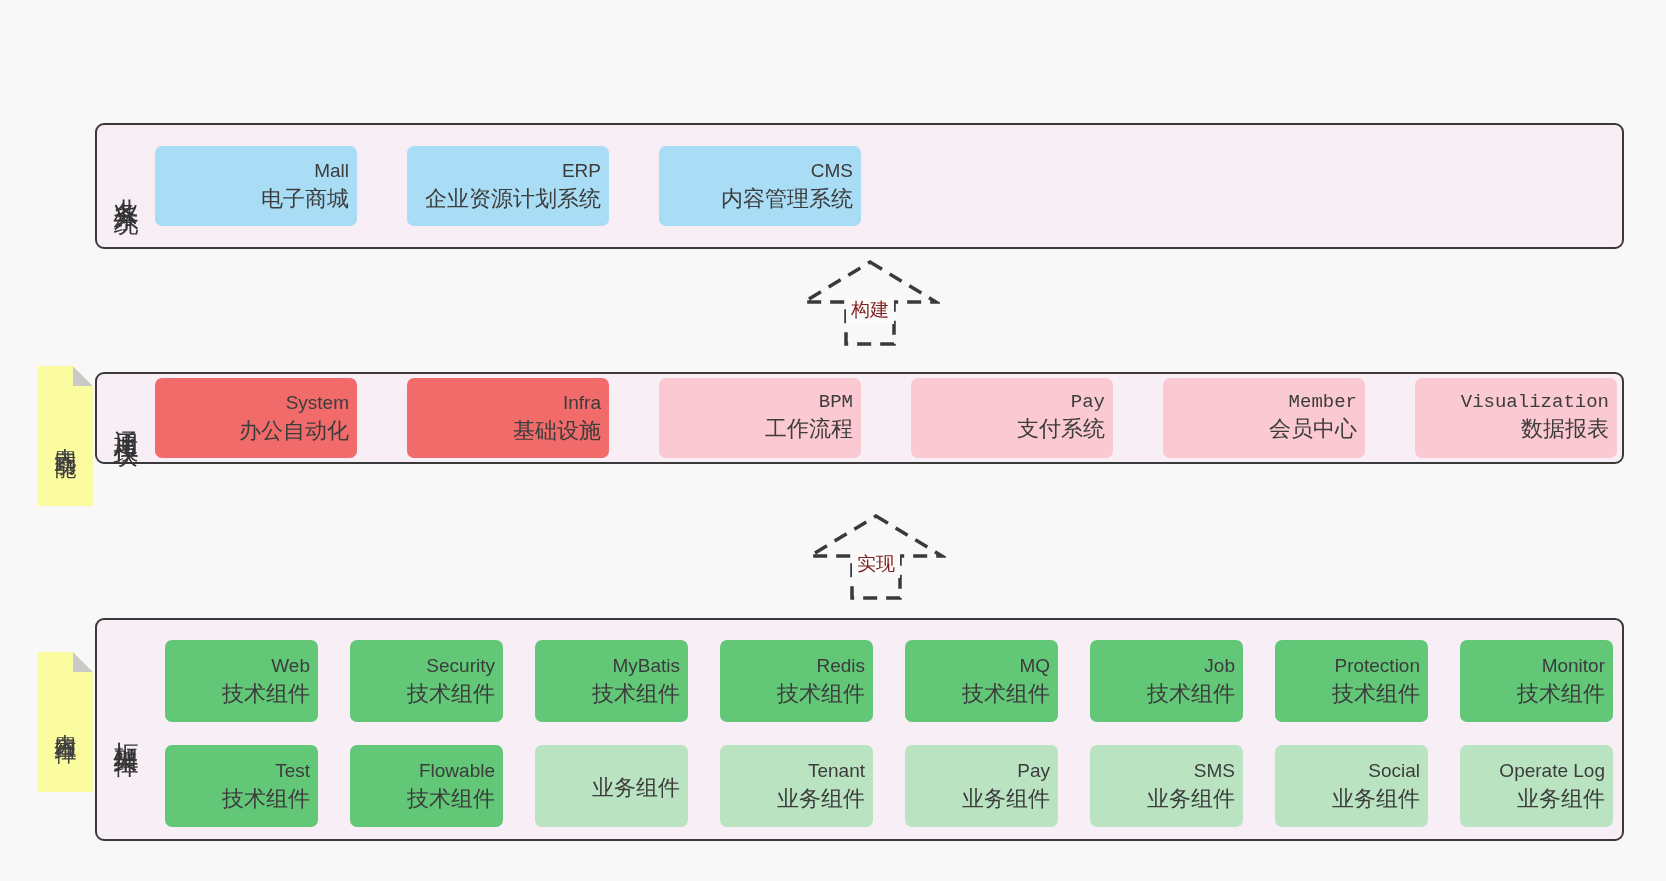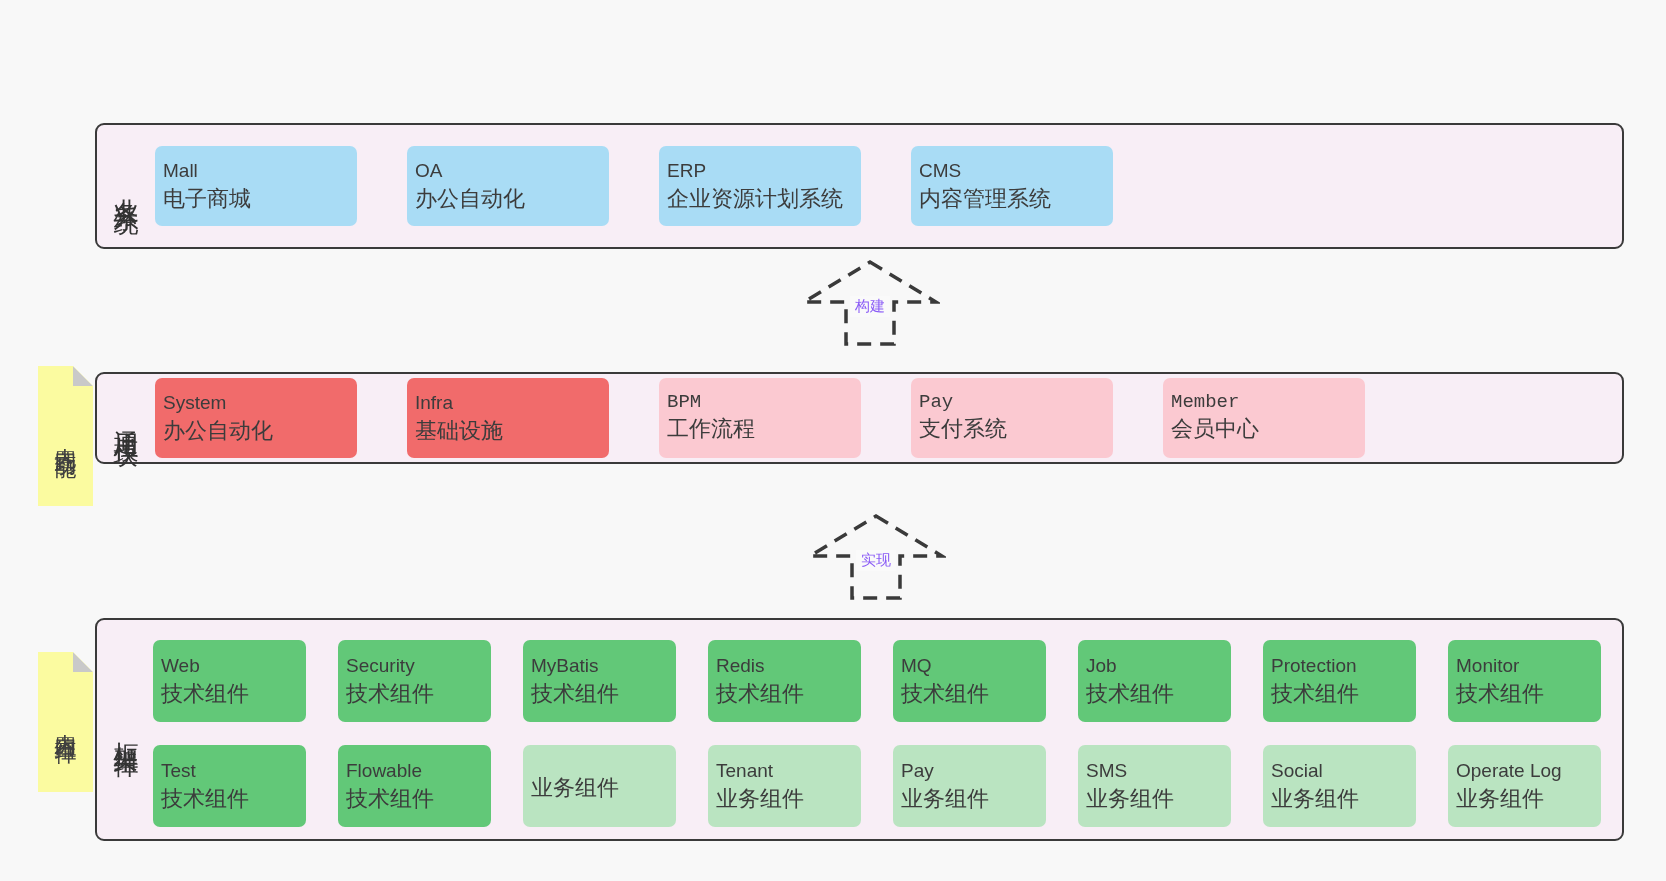--- a/index.html
+++ b/index.html
@@ -22,24 +22,24 @@
     position:absolute;left:10px;top:0;height:100%;width:40px;
     display:flex;align-items:center;justify-content:center;
     writing-mode:vertical-rl;text-orientation:upright;
     font-size:25px;letter-spacing:4px;color:#333;
   }
   .boxes{
     position:absolute;left:58px;top:0;height:100%;
     display:flex;align-items:center;gap:50px;
   }
   .rows{position:absolute;left:56px;top:20px;display:flex;flex-direction:column;gap:23px;}
-  .row{display:flex;gap:32px;}
+  .row{display:flex;gap:32px;margin-left:12px;}
   .box{
     width:202px;height:80px;border-radius:7px;
-    display:flex;flex-direction:column;justify-content:center;align-items:flex-start;
+    display:flex;flex-direction:column;justify-content:center;align-items:flex-end;
     text-align:center;box-sizing:border-box;padding:4px 8px;
   }
   .box.small{width:153px;height:82px;}
   .box .t{font-size:19px;line-height:1.22;color:var(--text,#3c3c3c);}
   .box .s{font-size:22px;line-height:1.2;margin-top:4px;color:var(--text,#3c3c3c);}
   .blue{background:var(--blue,#a9dcf5);}
   .red{background:var(--red,#f16b6b);}
   .pink{background:var(--pink,#fbc9d1);font-family:Liberation Mono, monospace;}
   .green{background:var(--green,#62c878);}
   .lightgreen{background:var(--light-green,#bae4c1);}
@@ -59,21 +59,21 @@
     position:absolute;inset:0;display:flex;align-items:center;justify-content:center;
     writing-mode:vertical-rl;text-orientation:upright;
     font-size:22px;letter-spacing:3px;color:#3f3f3f;
   }
   .arrow{position:absolute;width:140px;height:90px;}
   #arrow-build{left:800px;top:258px;}
   #arrow-implement{left:806px;top:512px;text-align:center;}
   .arrow svg{display:block;}
   .arrow-label{
     position:absolute;left:50%;top:38px;transform:translateX(-50%);
-    background:#fafafa;padding:1px 5px;font-size:15px;color:#8b5cf6;white-space:nowrap;
+    background:#fafafa;padding:1px 5px;font-size:19px;color:#7f1d1d;white-space:nowrap;
   }
 </style>
 </head>
 <body>
 
 <div class="sticky" id="sticky-features">
   <span class="fold"></span>
   <span class="sticky-text">内置功能</span>
 </div>
 <div class="sticky" id="sticky-components">
@@ -82,24 +82,20 @@
 </div>
 
 <div class="band" id="band-business">
   <div class="side-label">业务系统</div>
   <div class="boxes">
     <div class="box blue">
       <div class="t">Mall</div>
       <div class="s">电子商城</div>
     </div>
     <div class="box blue">
-      <div class="t">OA</div>
-      <div class="s">办公自动化</div>
-    </div>
-    <div class="box blue">
       <div class="t">ERP</div>
       <div class="s">企业资源计划系统</div>
     </div>
     <div class="box blue">
       <div class="t">CMS</div>
       <div class="s">内容管理系统</div>
     </div>
   </div>
 </div>
 
@@ -126,20 +122,24 @@
       <div class="s">工作流程</div>
     </div>
     <div class="box pink">
       <div class="t">Pay</div>
       <div class="s">支付系统</div>
     </div>
     <div class="box pink">
       <div class="t">Member</div>
       <div class="s">会员中心</div>
     </div>
+    <div class="box pink">
+      <div class="t">Visualization</div>
+      <div class="s">数据报表</div>
+    </div>
   </div>
 </div>
 
 <div class="arrow" id="arrow-implement">
   <svg width="140" height="90" viewBox="0 0 140 90">
     <path d="M70 4 L136 44 L94 44 L94 86 L46 86 L46 44 L4 44 Z" fill="none" stroke="#3a3a3a" stroke-width="3.5" stroke-dasharray="14 9"></path>
   </svg>
   <span class="arrow-label">实现</span>
 </div>
 

